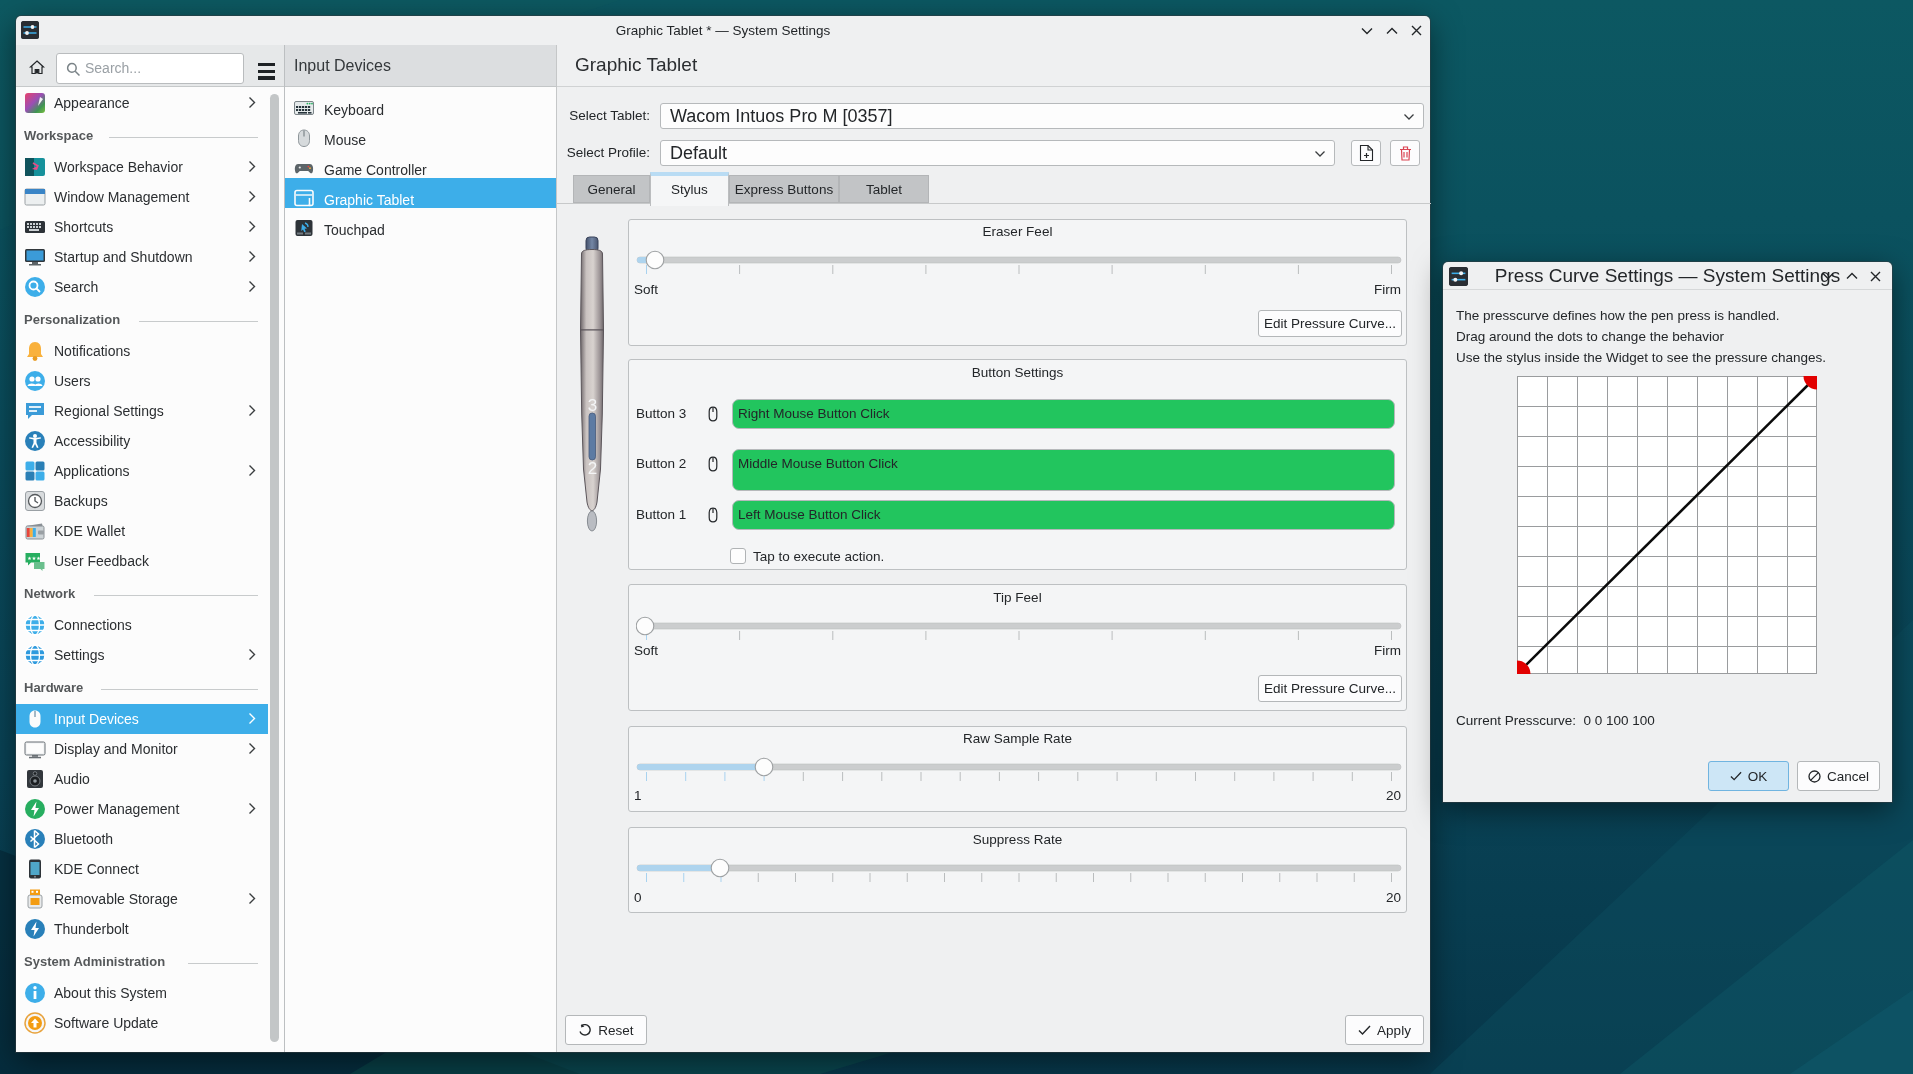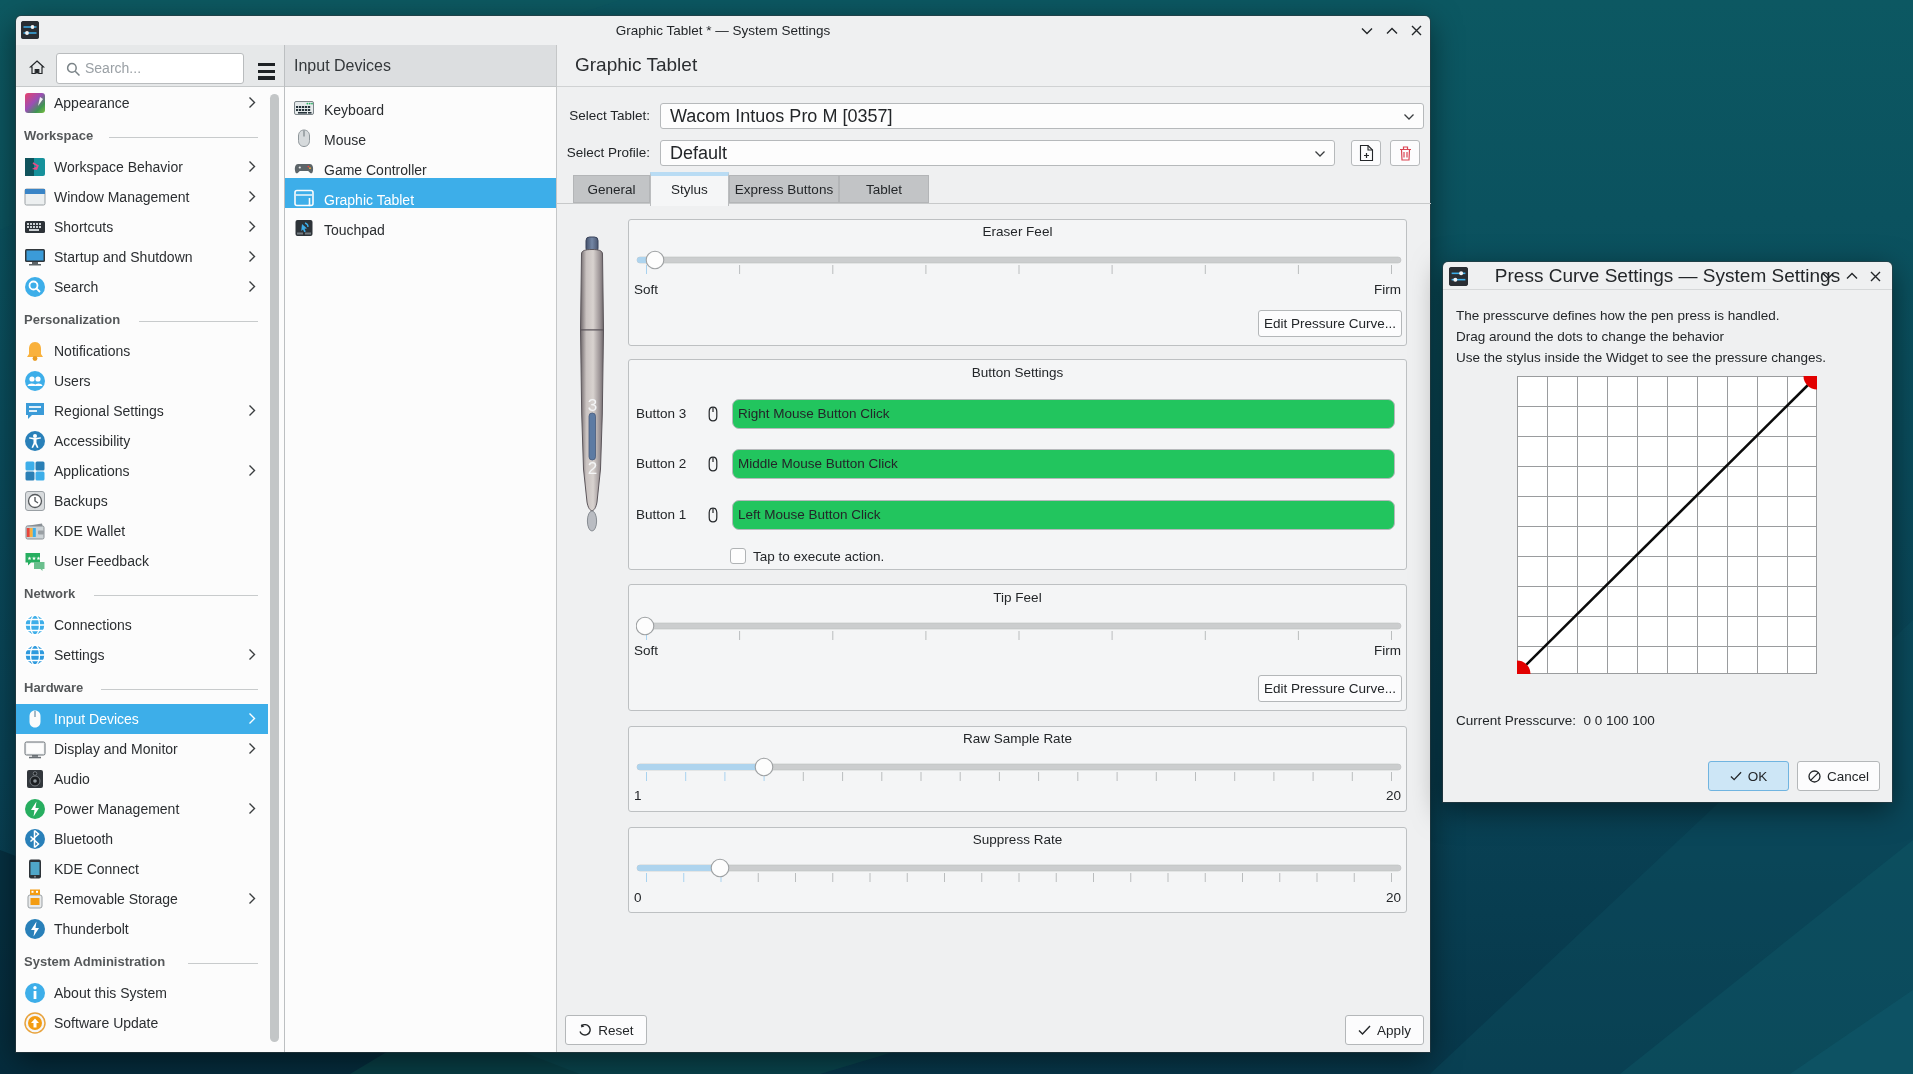--- a/index.html
+++ b/index.html
@@ -446,21 +446,21 @@
     <svg class="sldr" style="left:150px;top:361px" width="12" height="16">
         <path d="M6,1.2 C3.6,1.2 2.2,3 2.2,5.6 L2.2,10.4 C2.2,13 3.6,14.8 6,14.8 C8.4,14.8 9.8,13 9.8,10.4 L9.8,5.6 C9.8,3 8.4,1.2 6,1.2 Z" fill="none" stroke="#232629" stroke-width="1.2"></path>
         <line x1="6" y1="1.5" x2="6" y2="6" stroke="#232629" stroke-width="1.2"></line>
       </svg>
     <div class="field" style="left:175px;top:354px;width:663px;height:30px">Right Mouse Button Click</div>
     <div class="lbl" style="left:79px;top:411px">Button 2</div>
     <svg class="sldr" style="left:150px;top:411px" width="12" height="16">
         <path d="M6,1.2 C3.6,1.2 2.2,3 2.2,5.6 L2.2,10.4 C2.2,13 3.6,14.8 6,14.8 C8.4,14.8 9.8,13 9.8,10.4 L9.8,5.6 C9.8,3 8.4,1.2 6,1.2 Z" fill="none" stroke="#232629" stroke-width="1.2"></path>
         <line x1="6" y1="1.5" x2="6" y2="6" stroke="#232629" stroke-width="1.2"></line>
       </svg>
-    <div class="field" style="left:175px;top:404px;width:663px;height:30px">Middle Mouse Button Click</div>
+    <div class="field" style="left:175px;top:404px;width:663px;height:42px">Middle Mouse Button Click</div>
     <div class="lbl" style="left:79px;top:462px">Button 1</div>
     <svg class="sldr" style="left:150px;top:462px" width="12" height="16">
         <path d="M6,1.2 C3.6,1.2 2.2,3 2.2,5.6 L2.2,10.4 C2.2,13 3.6,14.8 6,14.8 C8.4,14.8 9.8,13 9.8,10.4 L9.8,5.6 C9.8,3 8.4,1.2 6,1.2 Z" fill="none" stroke="#232629" stroke-width="1.2"></path>
         <line x1="6" y1="1.5" x2="6" y2="6" stroke="#232629" stroke-width="1.2"></line>
       </svg>
     <div class="field" style="left:175px;top:455px;width:663px;height:30px">Left Mouse Button Click</div>
     <div class="cbox" style="left:173px;top:503px"></div>
     <div class="lbl" style="left:196px;top:504px">Tap to execute action.</div>
 
     <div class="gbox" style="top:539px;height:127px"></div>

